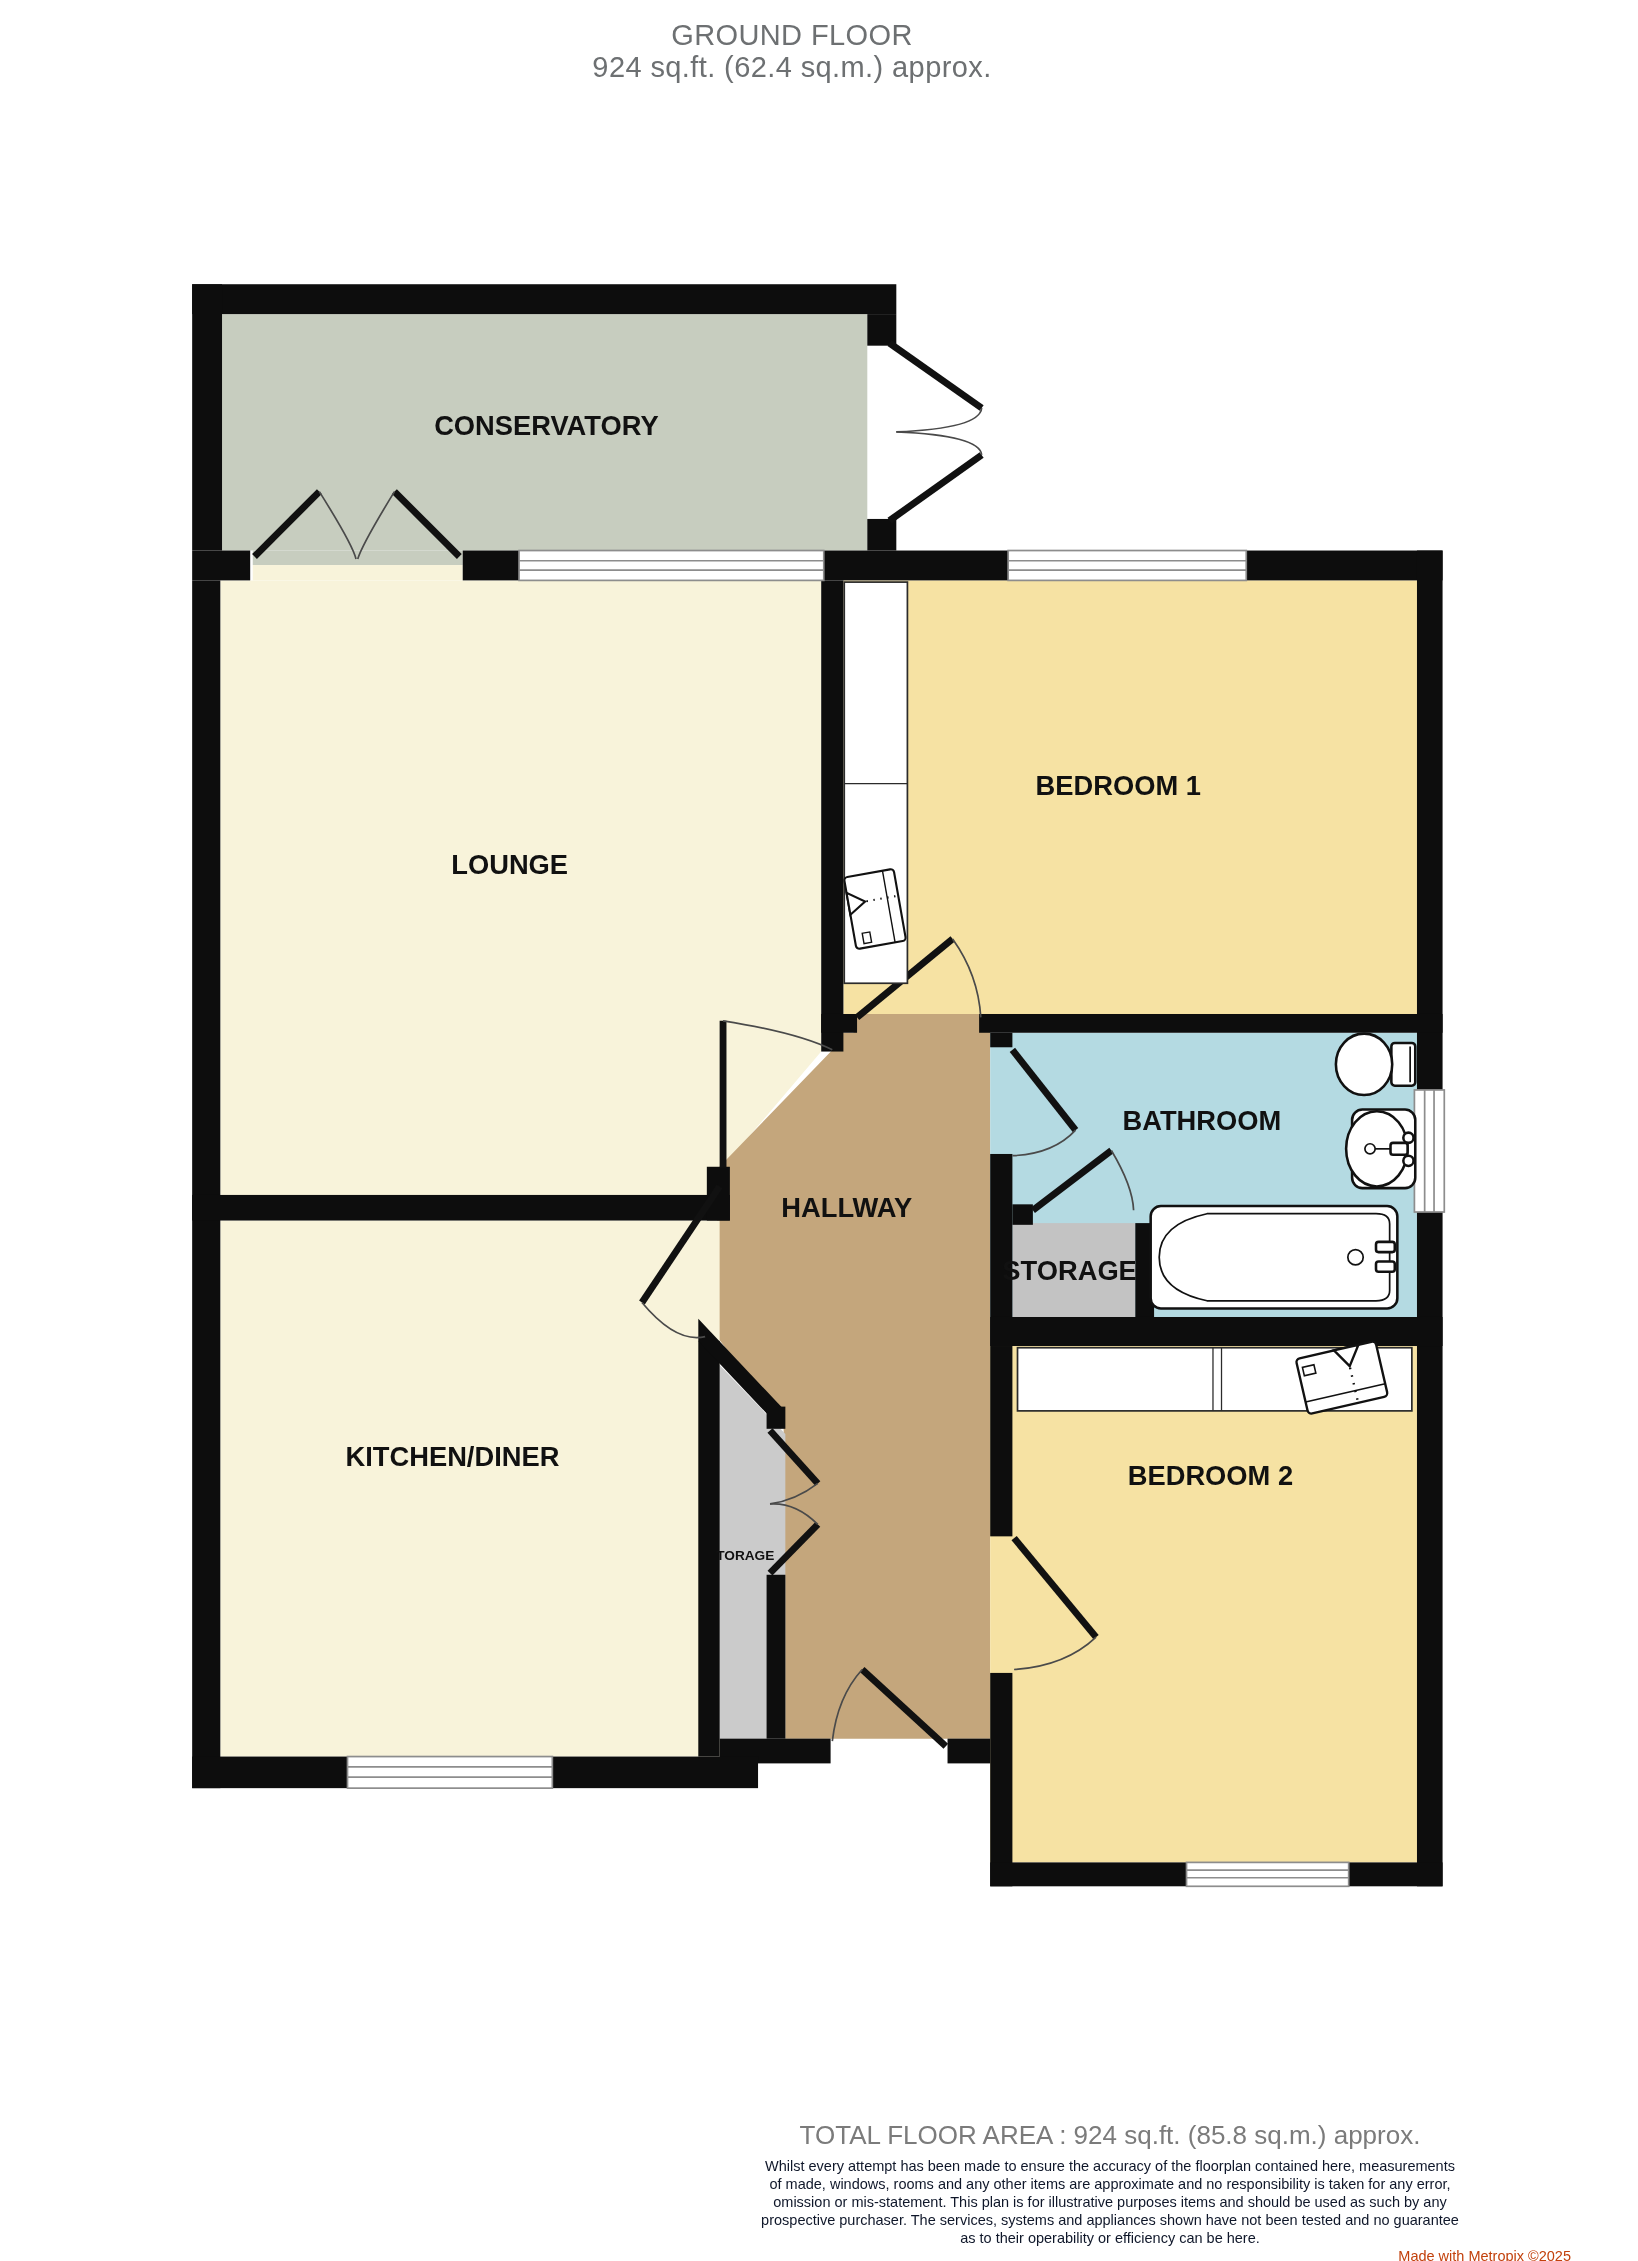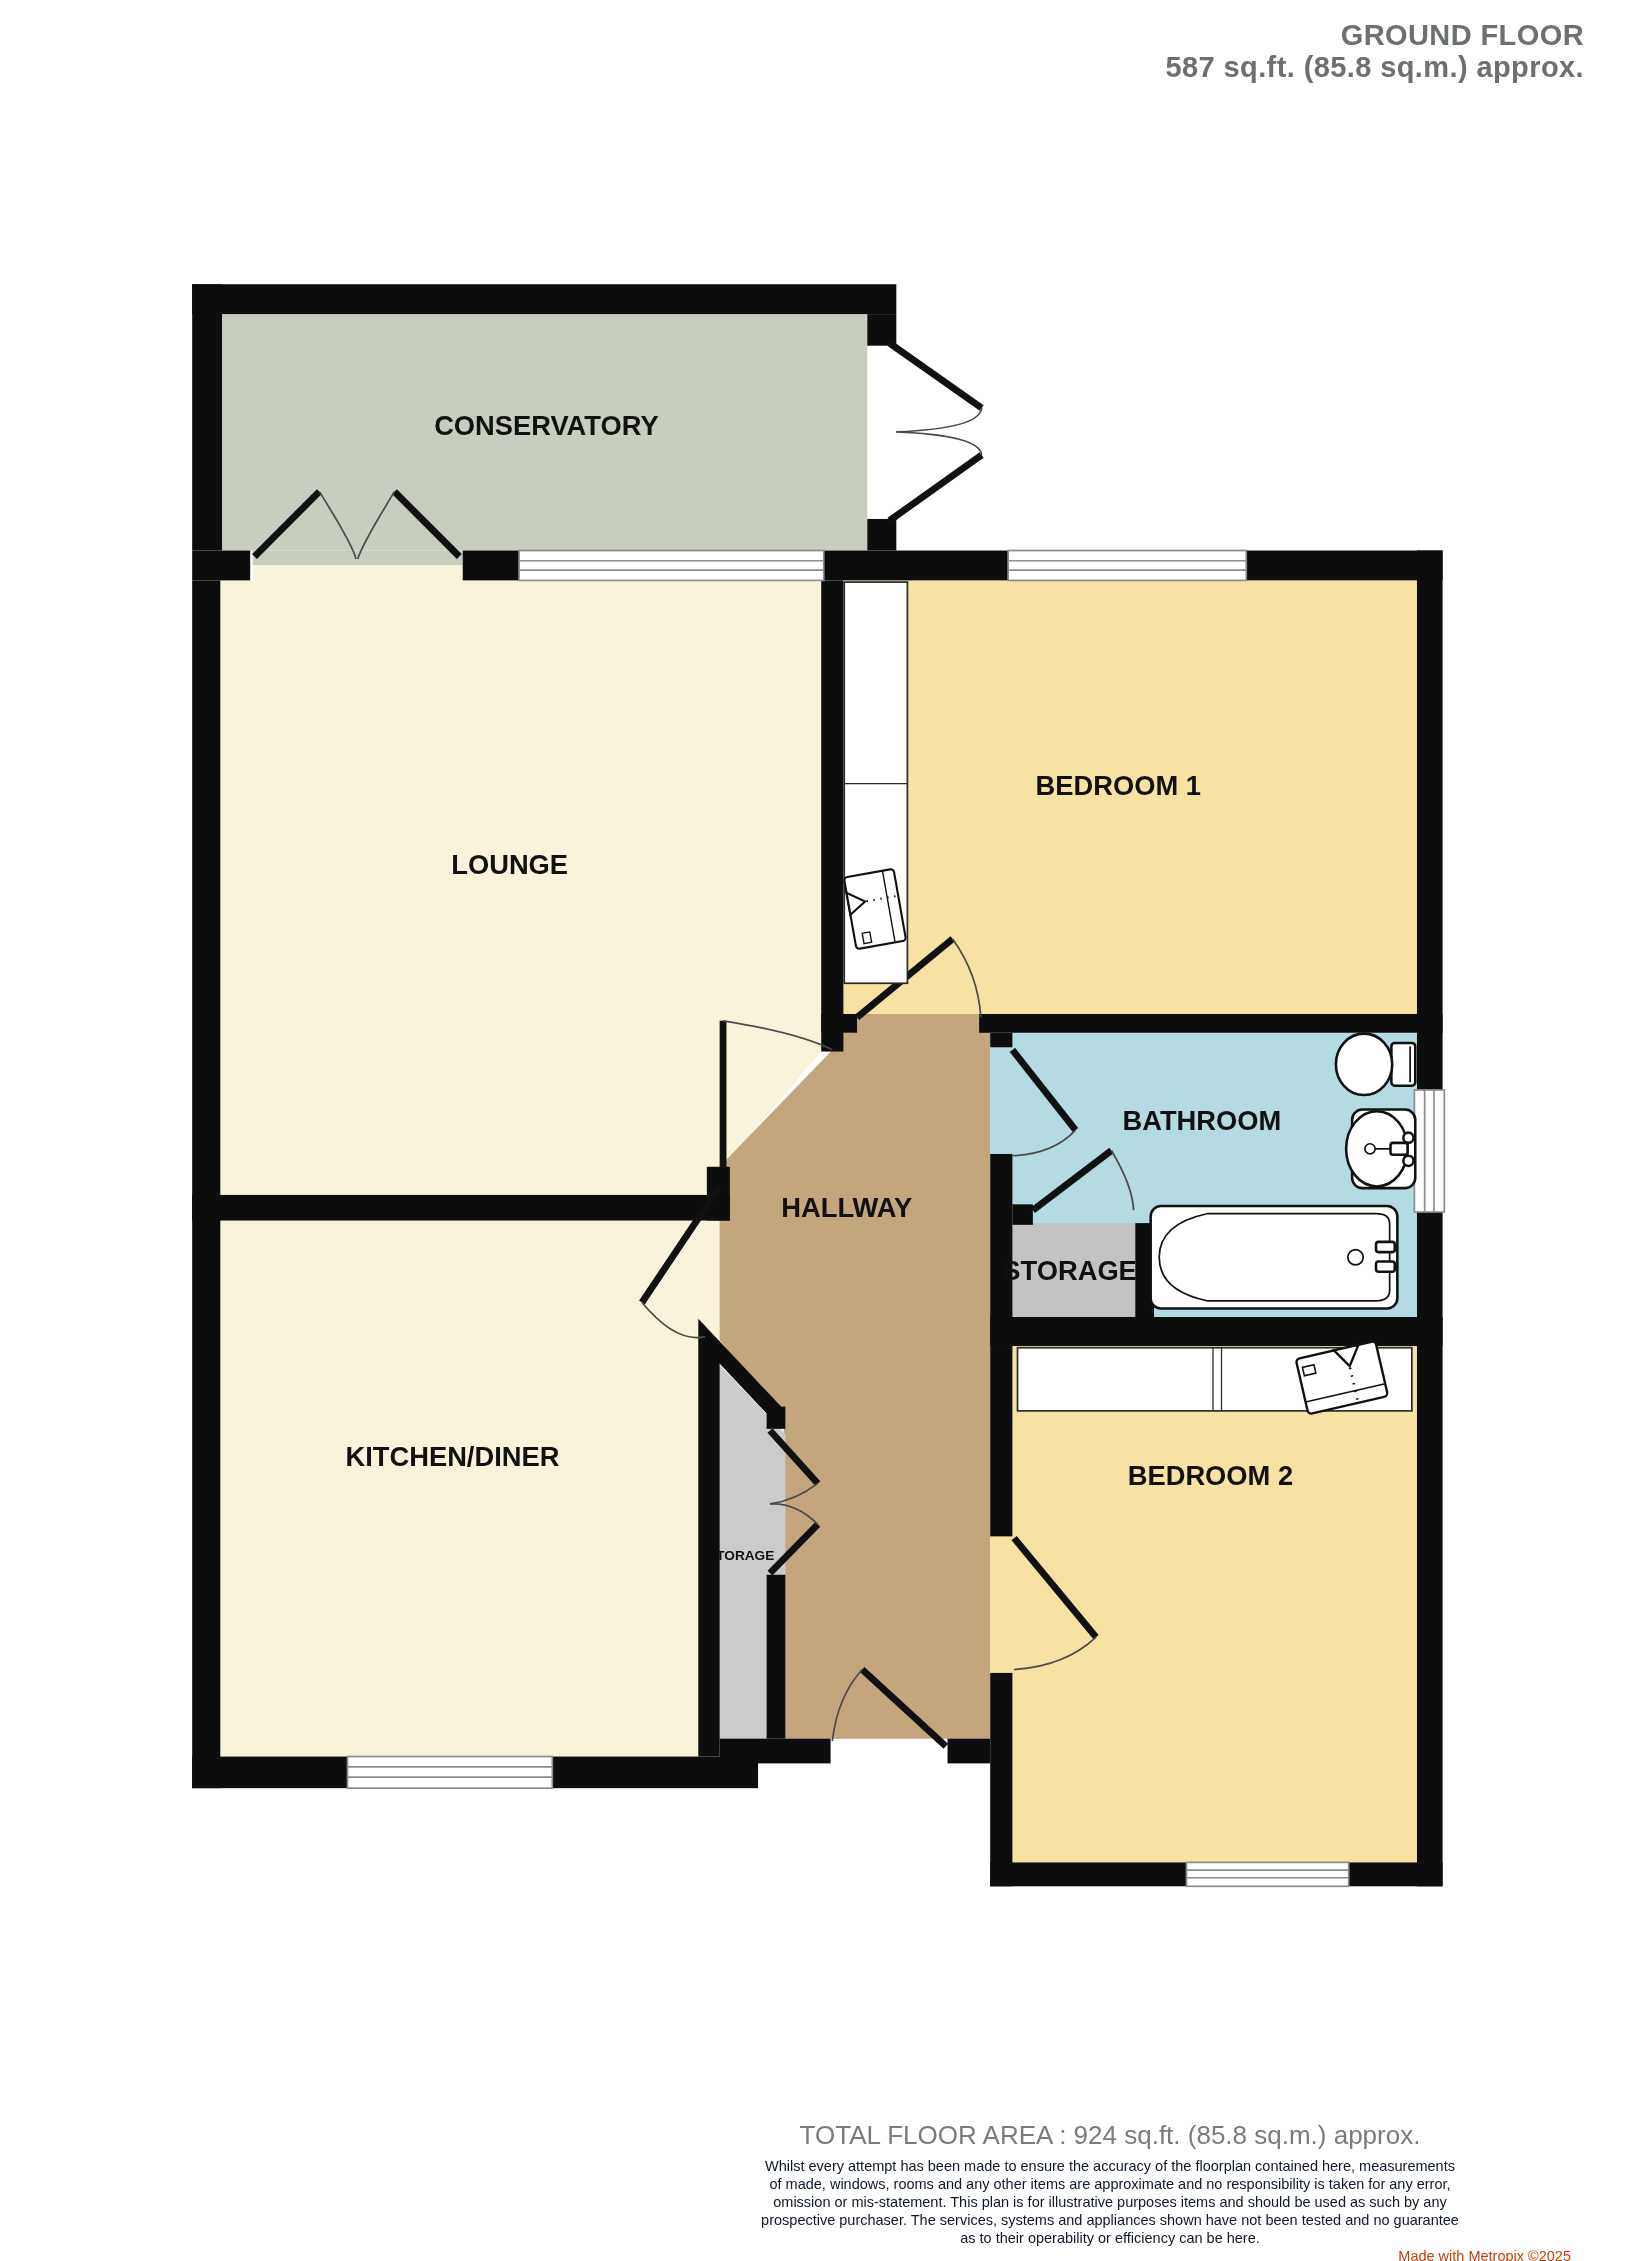--- a/index.html
+++ b/index.html
@@ -1,19 +1,19 @@
 <!DOCTYPE html>
 <html style="--wall: #0d0d0d; --conservatory: #c7cdbf; --cream: #f8f3da; --yellow: #f6e2a3; --blue: #b4dae2; --hallway: #c4a67c; --storage_gray: #c3c3c3; --closet_gray: #cbcbcb; --title_gray: #6d7072; --footer_gray: #7b7b7b;font-size:13.7px"><head>
 <meta charset="utf-8">
 <style>
   html,body{margin:0;padding:0;background:#ffffff;}
   body{width:1639px;height:2261px;position:relative;font-family:"Liberation Sans",sans-serif;}
   .plan-svg{position:absolute;top:0;left:0;}
-  .title{position:absolute;top:19px;left:0;width:1584px;text-align:right;
-         font-size:29px;line-height:32px;color:var(--title_gray);letter-spacing:0.4px;font-weight:bold;}
+  .title{position:absolute;top:19px;left:0;width:1584px;text-align:center;
+         font-size:29px;line-height:32px;color:var(--title_gray);letter-spacing:0.4px;}
   .footer{position:absolute;top:2120px;left:649px;width:922px;text-align:center;}
   .footer .total{font-size:26px;color:var(--footer_gray);margin-bottom:6px;}
   .footer .disc{font-size:14.5px;line-height:18px;color:#0f172a;}
   .footer .credit{font-size:14.5px;line-height:18px;color:#c2410c;text-align:right;}
   
   .f-wall{fill:var(--wall);}
   .f-cons{fill:var(--conservatory);}
   .f-cream{fill:var(--cream);}
   .f-yellow{fill:var(--yellow);}
   .f-blue{fill:var(--blue);}
@@ -204,21 +204,21 @@
   <text class="rl" x="1408" y="1324">BATHROOM</text>
   <text class="rl" font-size="30" x="1253" y="1500">STORAGE</text>
   <text class="rl" x="992" y="1426">HALLWAY</text>
   <text class="rl" x="530" y="1718">KITCHEN/DINER</text>
   <text class="rl" x="1418" y="1740">BEDROOM 2</text>
   <text class="rls" x="839" y="1828">TORAGE</text>
 </svg>
 
 <div class="title">
   <div>GROUND FLOOR</div>
-  <div>587 sq.ft. (85.8 sq.m.) approx.</div>
+  <div>924 sq.ft. (62.4 sq.m.) approx.</div>
 </div>
 
 <div class="footer">
   <div class="total">TOTAL FLOOR AREA : 924 sq.ft. (85.8 sq.m.) approx.</div>
   <div class="disc">
     <span>Whilst every attempt has been made to ensure the accuracy of the floorplan contained here, measurements</span><br>
     <span>of made, windows, rooms and any other items are approximate and no responsibility is taken for any error,</span><br>
     <span>omission or mis-statement. This plan is for illustrative purposes items and should be used as such by any</span><br>
     <span>prospective purchaser. The services, systems and appliances shown have not been tested and no guarantee</span><br>
     <span>as to their operability or efficiency can be here.</span>

